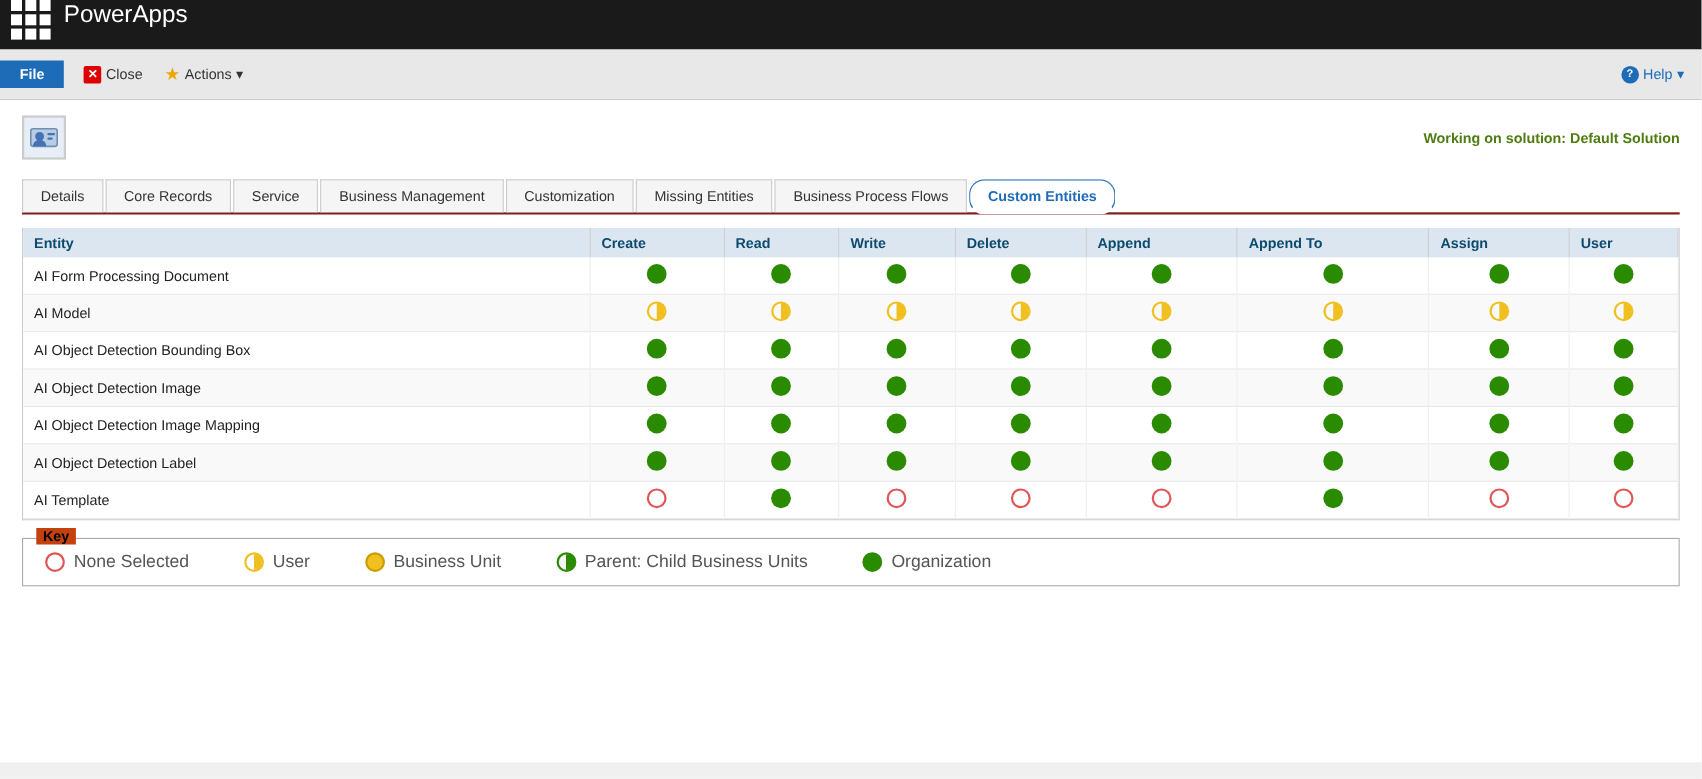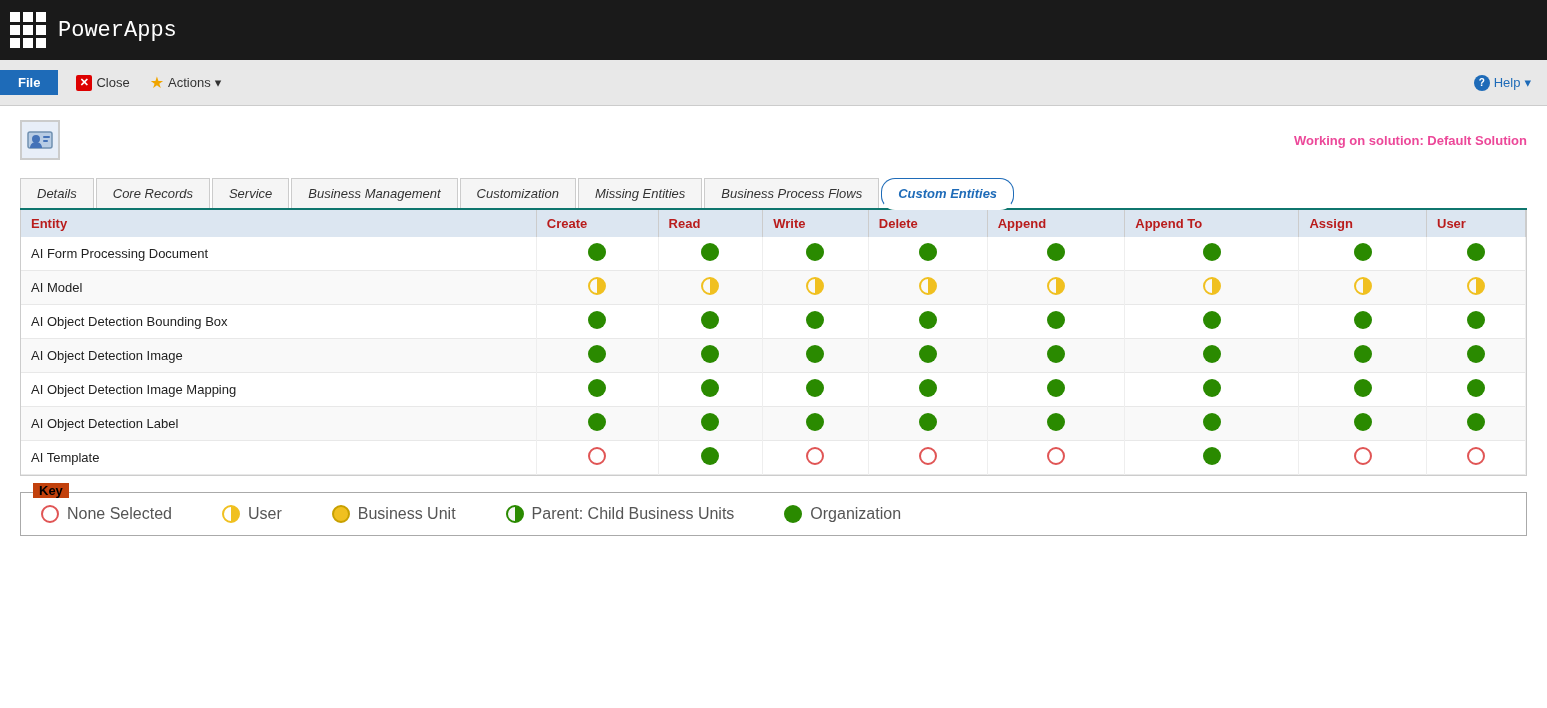--- a/index.html
+++ b/index.html
@@ -1,25 +1,24 @@
 <!DOCTYPE html>
 <html><head>
   <meta charset="utf-8">
   <style>
     * { box-sizing: border-box; margin: 0; padding: 0; }
     body { font-family: 'Segoe UI', Arial, sans-serif; font-size: 13px; background: #f0f0f0; width: 1547px; min-height: 708px; overflow-x: hidden; }
 
     
     .top-bar {
       background: #1a1a1a;
-      height: 60px;
-      display: flex;
-      align-items: center;
+      height: 45px;
+      display: flex;
+      align-items: flex-start;
       padding: 0 10px;
-      font-family: Liberation Mono, monospace;
     }
     .grid-icon {
       width: 36px; height: 36px;
       display: grid;
       grid-template-columns: repeat(3,10px);
       grid-template-rows: repeat(3,10px);
       gap: 3px;
       margin-right: 12px;
     }
     .grid-icon span {
@@ -123,29 +122,28 @@
     }
     .role-icon svg { width: 28px; height: 28px; }
     .page-title {
       font-size: 18px;
       font-weight: 600;
       color: #1a1a1a;
     }
     .solution-label {
       font-size: 13px;
       font-weight: 600;
-      color: #ec4899;
+      color: #4d7c0f;
     }
 
     
     .tabs {
       display: flex;
-      border-bottom: 2px solid #0f766e;
-      margin-bottom: 0;
-      font-style: italic;
+      border-bottom: 2px solid #7f1d1d;
+      margin-bottom: 12px;
     }
     .tab {
       padding: 7px 16px;
       border: 1px solid #ccc;
       border-bottom: none;
       cursor: pointer;
       background: #f5f5f5;
       color: #333;
       font-size: 13px;
       margin-right: 2px;
@@ -175,21 +173,21 @@
     }
     thead tr {
       background: #dce6f1;
     }
     thead th {
       padding: 6px 10px;
       text-align: left;
       font-weight: 600;
       font-size: 13px;
       border-right: 1px solid #ccc;
-      color: #b91c1c;
+      color: #0c4a6e;
     }
     thead th:first-child {
       min-width: 260px;
     }
     tbody tr {
       border-bottom: 1px solid #e8e8e8;
     }
     tbody tr:nth-child(even) { background: #f9f9f9; }
     tbody td {
       padding: 6px 10px;

